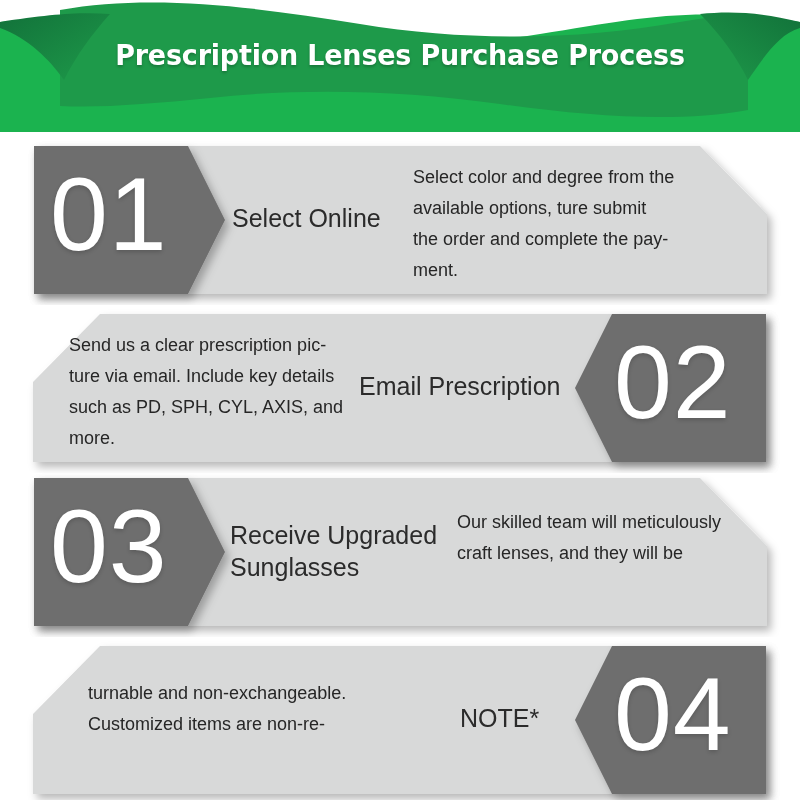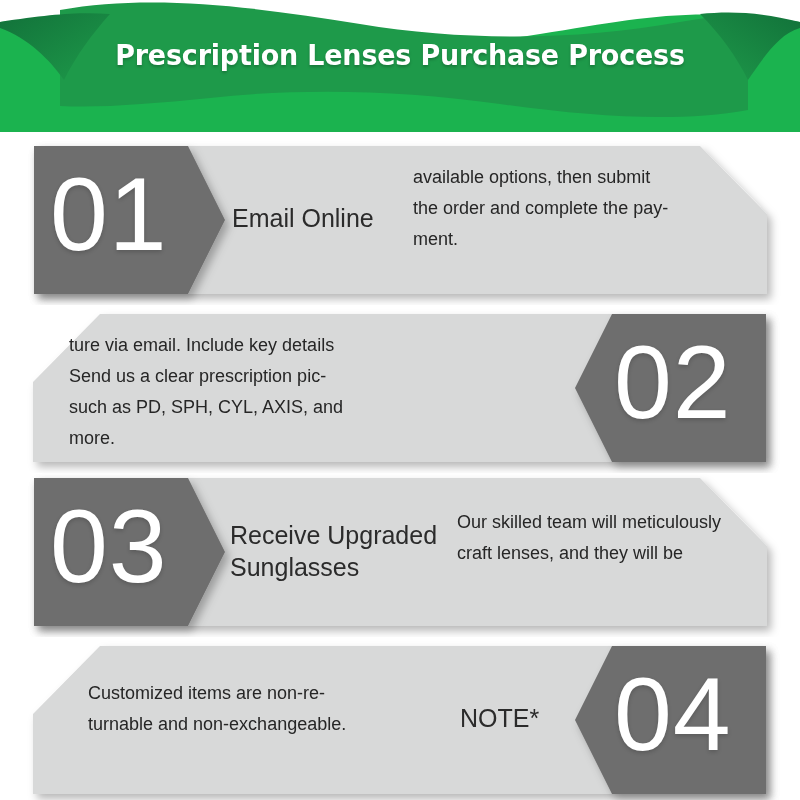--- a/index.html
+++ b/index.html
@@ -140,23 +140,24 @@
 
     <g filter="url(#sh1)">
       <path d="M34,6 L700,6 L767,74 L767,154 L34,154 Z" fill="#D8D9D9"></path>
     </g>
 
     <g filter="url(#sh1)">
       <path d="M34,6 L188,6 L225,80 L188,154 L34,154 Z" fill="#6E6E6E"></path>
     </g>
   </svg>
   <div class="num" style="left:50px; top:22px;">01</div>
-  <div class="title" style="left:232px; top:62px;">Email Online</div>
+  <div class="title" style="left:232px; top:62px;">Select Online</div>
   <div class="desc" style="left:413px; top:22px;">
-    <div>available options, then submit</div>
+    <div>Select color and degree from the</div>
+    <div>available options, ture submit</div>
     <div>the order and complete the pay-</div>
     <div>ment.</div>
   </div>
 </div>
 
 <div class="step" style="top:308px; height:165px;">
   <svg class="step-svg" width="800" height="165" viewBox="0 0 800 165">
     <defs>
       <filter id="sh2" x="-10%" y="-10%" width="130%" height="140%">
         <feDropShadow dx="4" dy="5" stdDeviation="4" flood-color="#000" flood-opacity="0.28"></feDropShadow>
@@ -165,23 +166,24 @@
 
     <g filter="url(#sh2)">
       <path d="M100,6 L766,6 L766,154 L33,154 L33,74 Z" fill="#D8D9D9"></path>
     </g>
 
     <g filter="url(#sh2)">
       <path d="M612,6 L766,6 L766,154 L612,154 L575,80 Z" fill="#6E6E6E"></path>
     </g>
   </svg>
   <div class="num" style="left:614px; top:22px;">02</div>
+  <div class="title" style="left:359px; top:62px;">Email Prescription</div>
   <div class="desc" style="left:69px; top:22px;">
+    <div>Send us a clear prescription pic-</div>
     <div>ture via email. Include key details</div>
-    <div>Send us a clear prescription pic-</div>
     <div>such as PD, SPH, CYL, AXIS, and</div>
     <div>more.</div>
   </div>
 </div>
 
 <div class="step" style="top:472px; height:165px;">
   <svg class="step-svg" width="800" height="165" viewBox="0 0 800 165">
     <defs>
       <filter id="sh3" x="-10%" y="-10%" width="130%" height="140%">
         <feDropShadow dx="4" dy="5" stdDeviation="4" flood-color="#000" flood-opacity="0.28"></feDropShadow>
@@ -215,16 +217,16 @@
     <g filter="url(#sh4)">
       <path d="M100,6 L766,6 L766,154 L33,154 L33,74 Z" fill="#D8D9D9"></path>
     </g>
     <g filter="url(#sh4)">
       <path d="M612,6 L766,6 L766,154 L612,154 L575,80 Z" fill="#6E6E6E"></path>
     </g>
   </svg>
   <div class="num" style="left:614px; top:22px;">04</div>
   <div class="title" style="left:460px; top:62px;">NOTE*</div>
   <div class="desc" style="left:88px; top:38px;">
+    <div>turnable and non-exchangeable.</div>
     <div>Customized items are non-re-</div>
-    <div>turnable and non-exchangeable.</div>
   </div>
 </div>
 
 </body></html>

